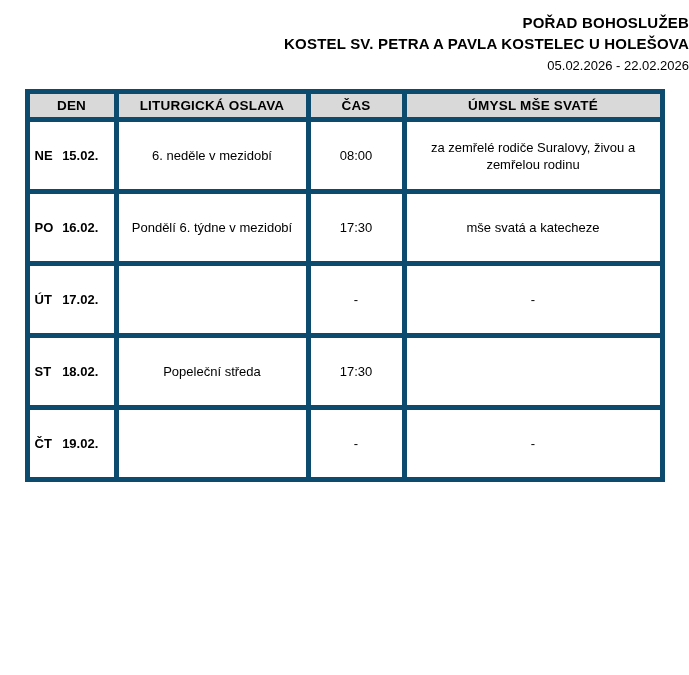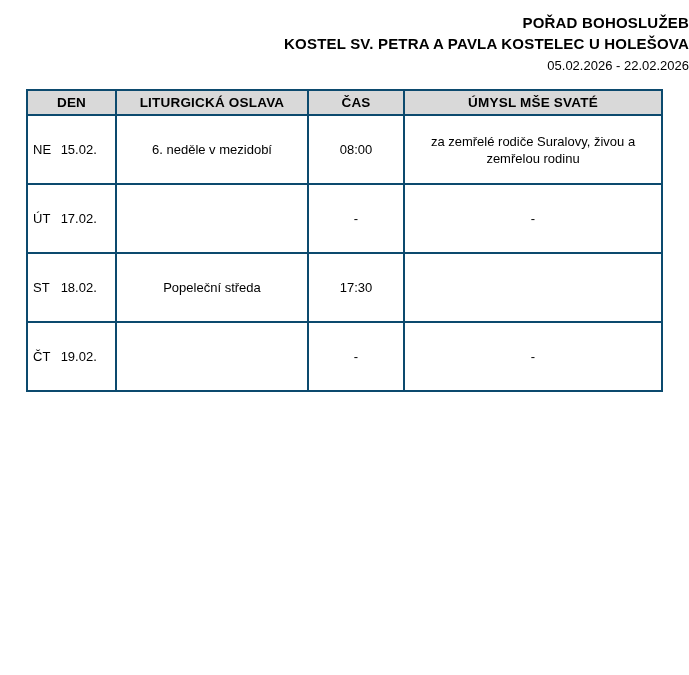--- a/index.html
+++ b/index.html
@@ -44,21 +44,21 @@
     margin-top: 3px;
   }
   table.schedule {
     border-collapse: collapse;
     margin: 14px auto 0 auto;
     width: 635px;
     table-layout: fixed;
   }
   table.schedule th,
   table.schedule td {
-    border: 2px solid #0c4a6e;
+    border: 5px solid #0c4a6e;
     vertical-align: middle;
   }
   table.schedule thead th {
     background: #d9d9d9;
     font-size: 13.5px;
     font-weight: bold;
     text-align: center;
     height: 21px;
     padding: 1px 2px;
     letter-spacing: 0.2px;
@@ -67,21 +67,21 @@
   col.c-osl { width: 192px; }
   col.c-cas { width: 96px; }
   col.c-umy { width: 258px; }
 
   table.schedule tbody td {
     height: 63px;
     font-size: 13px;
     padding: 2px 5px;
   }
   td.day {
-    font-weight: normal;
+    font-weight: bold;
     font-size: 13.5px;
     text-align: left;
     padding-left: 7px;
     white-space: nowrap;
   }
   td.day .dayname {
     display: inline-block;
     min-width: 24px;
   }
   td.celebration {
@@ -123,20 +123,26 @@
       </tr>
     </thead>
     <tbody>
       <tr>
         <td class="day"><span class="dayname">NE</span> <span>15.02.</span></td>
         <td class="celebration">6. neděle v mezidobí</td>
         <td class="time">08:00</td>
         <td class="intention">za zemřelé rodiče Suralovy, živou a zemřelou rodinu</td>
       </tr>
       <tr>
+        <td class="day"><span class="dayname">PO</span> <span>16.02.</span></td>
+        <td class="celebration">Pondělí 6. týdne v mezidobí</td>
+        <td class="time">17:30</td>
+        <td class="intention">mše svatá a katecheze</td>
+      </tr>
+      <tr>
         <td class="day"><span class="dayname">ÚT</span> <span>17.02.</span></td>
         <td class="celebration"></td>
         <td class="time">-</td>
         <td class="intention">-</td>
       </tr>
       <tr>
         <td class="day"><span class="dayname">ST</span> <span>18.02.</span></td>
         <td class="celebration">Popeleční středa</td>
         <td class="time">17:30</td>
         <td class="intention"></td>

